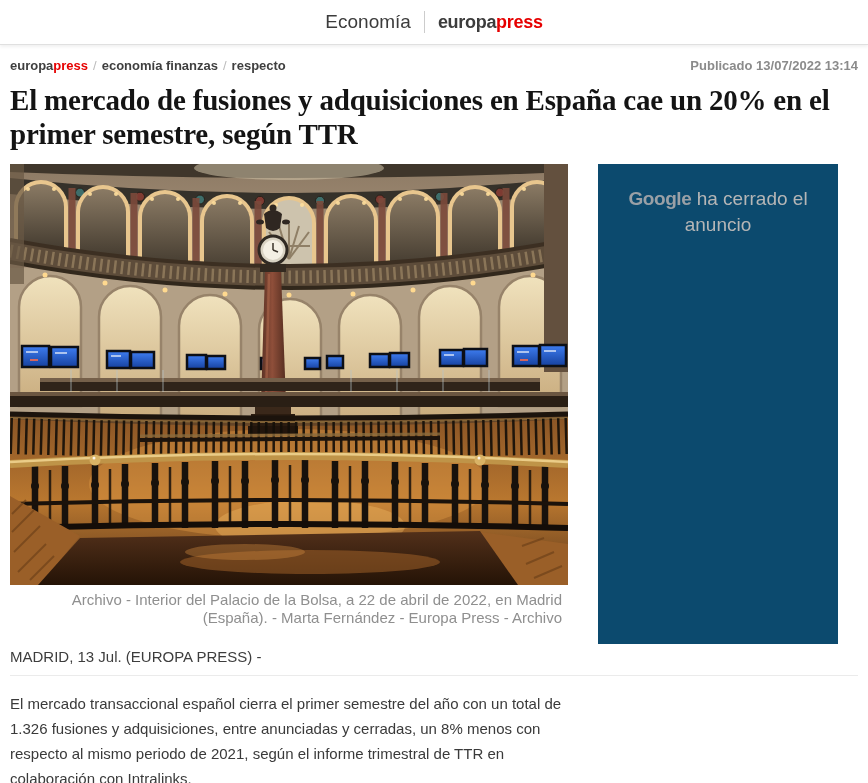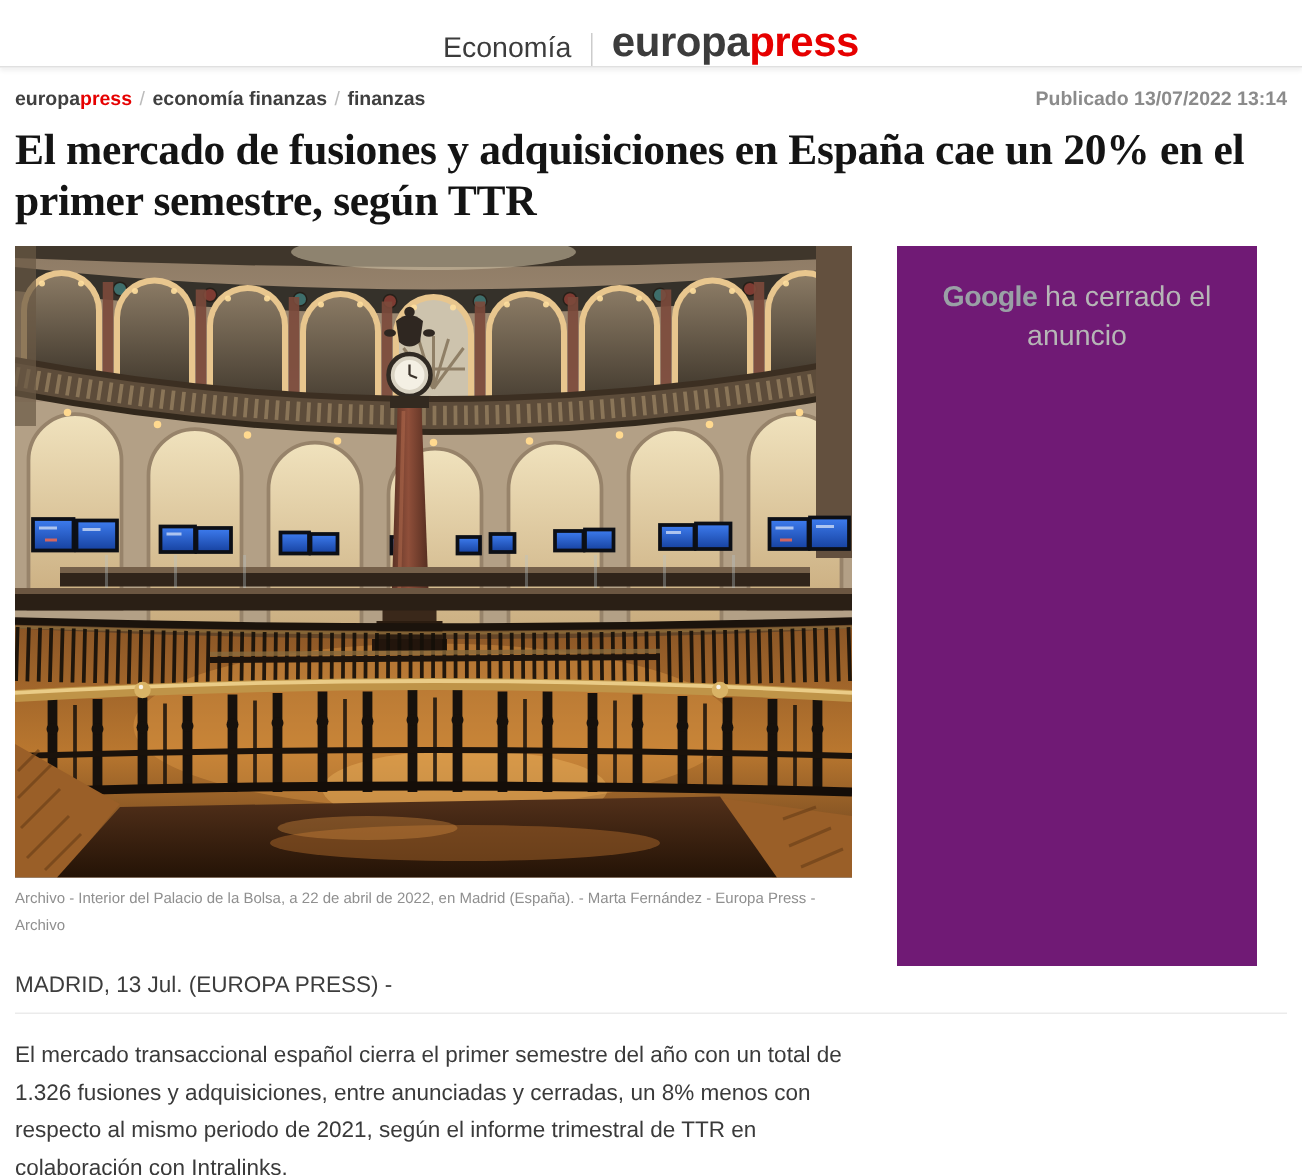--- a/index.html
+++ b/index.html
@@ -1,37 +1,37 @@
 <!DOCTYPE html>
 <html><head>
 <meta charset="utf-8">
 <style>
   html,body{margin:0;padding:0;background:#fff;}
   body{width:868px;font-family:"Liberation Sans",sans-serif;color:#333;}
-  .topbar{height:44px;display:flex;align-items:flex-end;justify-content:center;gap:13px;
+  .topbar{height:44px;display:flex;align-items:center;justify-content:center;gap:13px;
           border-bottom:1px solid #e0e0e0;box-shadow:0 2px 3px rgba(0,0,0,.06);background:#fff;}
   .section-label{font-size:19px;color:#3c3c3c;}
   .vsep{width:1px;height:22px;background:#ccc;}
-  .logo{font-size:28px;font-weight:bold;color:#3c3c3c;letter-spacing:-.3px;}
+  .logo{font-size:18px;font-weight:bold;color:#3c3c3c;letter-spacing:-.3px;}
   .logo .red,.crumb-site .red{color:#e60000;}
   .content{padding:0 10px;}
   .crumbs-row{margin-top:13px;display:flex;justify-content:space-between;align-items:baseline;}
   .crumbs{font-size:13px;font-weight:bold;color:#3f3f3f;}
   .crumbs .sep{color:#bbb;font-weight:normal;margin:0 5px;}
   .crumbs a{cursor:pointer;}
   .published{font-size:13px;color:#8b8b8b;font-weight:bold;}
   h1{font-family:"Liberation Serif",serif;font-size:29px;line-height:34px;margin:10px 0 0;
      color:#141414;font-weight:700;letter-spacing:-.2px;}
   .row{display:flex;gap:30px;margin-top:13px;align-items:flex-start;}
   .photo-col{width:558px;flex:0 0 558px;}
   svg.photo{display:block;width:558px;height:421px;background:#8d7a64;}
-  .caption{margin-top:6px;font-size:10px;line-height:18px;color:#8f8f8f;max-width:552px;}
+  .caption{margin-top:6px;font-size:15px;line-height:18px;color:#8f8f8f;max-width:552px;text-align:right;}
   .dateline{margin-top:21px;font-size:15px;color:#3d3d3d;}
   .sidebar{width:240px;flex:0 0 240px;}
-  .adbox{width:240px;height:480px;background:#701a75;box-sizing:border-box;
+  .adbox{width:240px;height:480px;background:#0c4a6e;box-sizing:border-box;
          display:flex;justify-content:center;padding-top:22px;}
   .adtext{width:205px;text-align:center;font-size:19px;line-height:26px;color:#b6b6b6;}
   .adtext .gname{color:#9aa0a6;font-weight:bold;letter-spacing:-.4px;}
   .divider{border:0;border-top:1px solid #ebebeb;margin:10px 0 0;}
   .body-text{margin-top:15px;font-size:15px;line-height:25px;color:#3a3a3a;max-width:572px;}
 </style>
 </head>
 <body>
 
 <div class="page">
@@ -39,21 +39,21 @@
   <header class="topbar">
     <span class="section-label">Economía</span>
     <span class="vsep"></span>
     <span class="logo"><span>europa</span><span class="red">press</span></span>
   </header>
 
   <div class="content">
 
     <div class="crumbs-row">
       <div class="crumbs">
-        <a class="crumb-site"><span>europa</span><span class="red">press</span></a><span class="sep">/</span><a>economía finanzas</a><span class="sep">/</span><a>finanzas</a>
+        <a class="crumb-site"><span>europa</span><span class="red">press</span></a><span class="sep">/</span><a>economía finanzas</a><span class="sep">/</span><a>respecto</a>
       </div>
       <div class="published">Publicado 13/07/2022 13:14</div>
     </div>
 
     <h1>El mercado de fusiones y adquisiciones en España cae un 20% en el primer semestre, según TTR</h1>
 
     <div class="row">
 
       <div class="photo-col">
 

